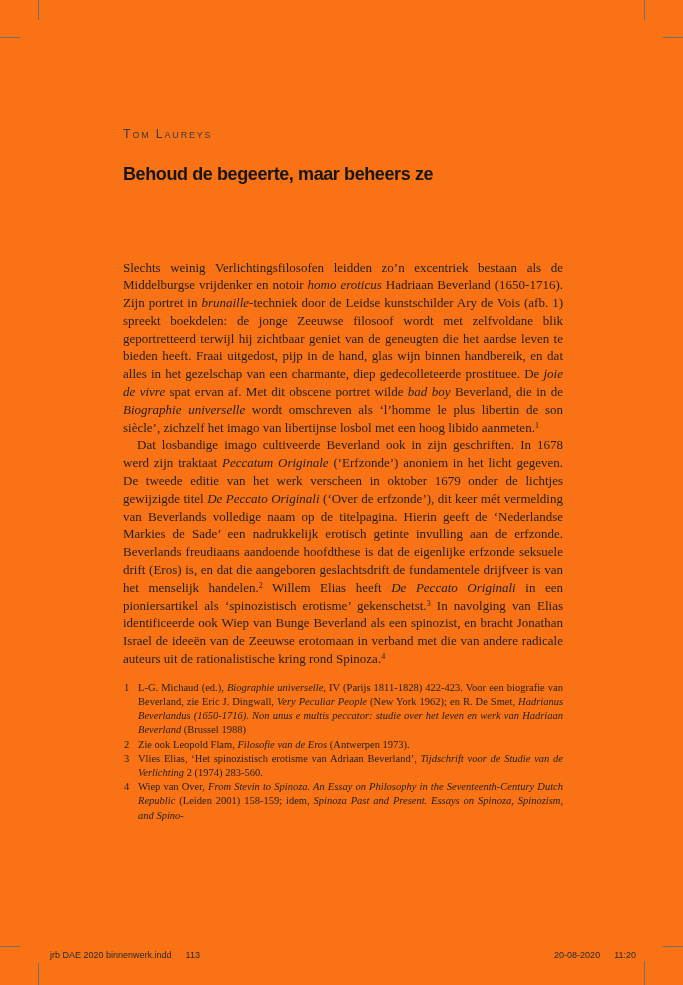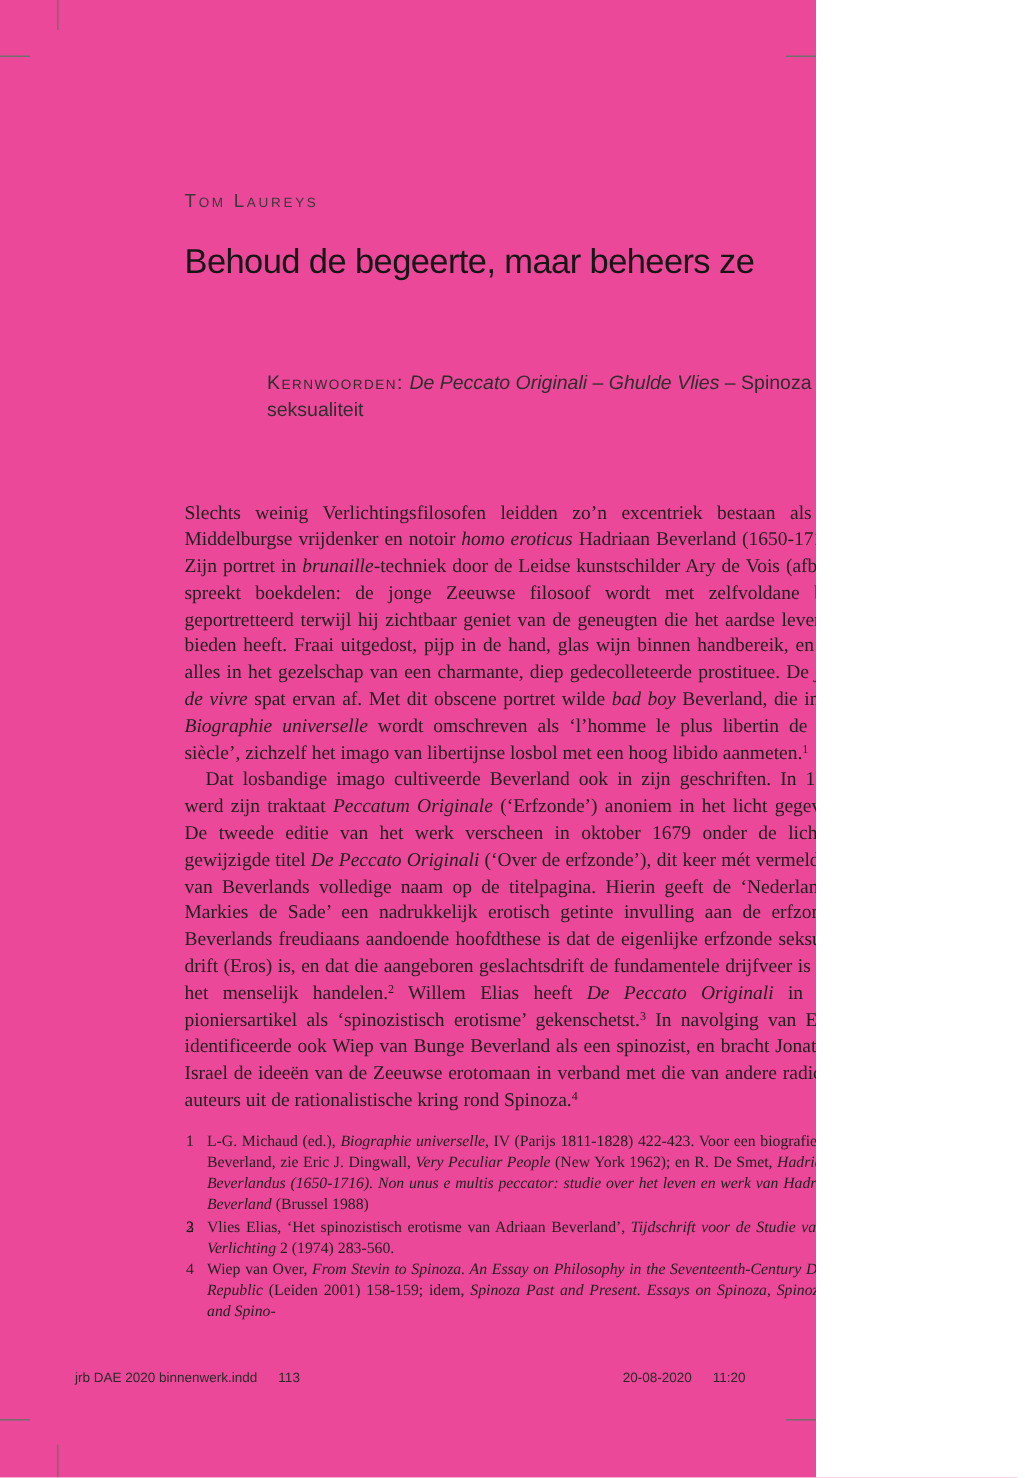--- a/index.html
+++ b/index.html
@@ -1,18 +1,18 @@
 <!DOCTYPE html>
 <html lang="nl"><head>
 <meta charset="utf-8">
 <style>
   * { margin:0; padding:0; box-sizing:border-box; }
   html,body { background:#ffffff; }
   body { width:683px; height:985px; font-family:"Liberation Serif", serif; }
-  .page { position:relative; width:544px; height:985px; background:#ec4899; overflow:hidden; color:#1f1f1f; }
+  .page { position:relative; width:683px; height:985px; background:#f97316; overflow:hidden; color:#1f1f1f; }
 
   
   .cm { position:absolute; background:#6f6f6f; }
   .cm-v { width:1px; height:20px; }
   .cm-h { width:20px; height:1px; }
   .cm-tl-v { left:38px; top:0; }
   .cm-tl-h { left:0; top:37px; }
   .cm-tr-v { left:644px; top:0; }
   .cm-tr-h { right:0; top:37px; }
   .cm-bl-v { left:38px; top:963px; height:22px; }
@@ -25,64 +25,64 @@
   .author {
     font-family:"Liberation Sans", sans-serif;
     font-variant:small-caps;
     letter-spacing:1.8px;
     font-size:12.5px; line-height:14px;
     color:#3a3a3a;
   }
   .title {
     margin-top:20px;
     font-family:"Liberation Sans", sans-serif;
-    font-weight:normal;
-    font-size:23px; line-height:27px;
+    font-weight:bold;
+    font-size:18px; line-height:27px;
     letter-spacing:-0.4px;
     color:#161616;
   }
   .subtitle {
     margin-top:7px;
     font-family:"Liberation Sans", sans-serif;
     font-size:19px; line-height:27.5px;
     letter-spacing:-0.2px;
     color:#2d2d2d;
   }
   .keywords {
     margin-top:23px;
     padding-left:55px;
     font-family:"Liberation Sans", sans-serif;
     font-size:13px; line-height:18.5px;
     color:#2e2e2e;
   }
   .kw-label { font-variant:small-caps; letter-spacing:1px; }
 
   .bodytext {
-    margin-top:50px;
+    margin-top:36px;
     font-size:13px; line-height:17.8px;
     text-align:justify;
     hyphens:auto; -webkit-hyphens:auto;
     color:#1f1f1f;
   }
   .bodytext p + p { text-indent:14px; }
   em { font-style:italic; }
   sup { font-size:8px; line-height:0; vertical-align:4px; }
 
   .footnotes {
     margin-top:13px;
     font-size:10.5px; line-height:14.2px;
     text-align:justify;
     hyphens:auto; -webkit-hyphens:auto;
     color:#1f1f1f;
   }
   .fn { position:relative; padding-left:15px; }
   .fn-num { position:absolute; left:1px; top:0; }
 
   .footer-left, .footer-right {
-    position:absolute; top:913px;
+    position:absolute; top:950px;
     font-family:"Liberation Sans", sans-serif;
     font-size:9px; line-height:11px;
     color:#2a2a2a;
     white-space:nowrap;
   }
   .footer-left { left:50px; }
   .footer-right { right:47px; }
   .footer-gap { display:inline-block; width:14px; }
 </style>
 </head>
@@ -102,36 +102,34 @@
   <div class="content">
 
     <div class="author">Tom Laureys</div>
 
     <h1 class="title">Behoud de begeerte, maar beheers ze</h1>
 
     <div class="subtitle">
       <br>
     </div>
 
-    <div class="keywords">
-      <span class="kw-label">Kernwoorden:</span><span><span> </span><em>De Peccato Originali</em><span> – </span><em>Ghulde Vlies</em><span> – Spinoza – seksualiteit</span></span>
-    </div>
 
     <div class="bodytext">
       <p><span>Slechts weinig Verlichtingsfilosofen leidden zo’n excentriek bestaan als de Middelburgse vrijdenker en notoir </span><em>homo eroticus</em><span> Hadriaan Beverland (1650-1716). Zijn portret in </span><em>brunaille</em><span>-techniek door de Leidse kunstschilder Ary de Vois (afb. 1) spreekt boekdelen: de jonge Zeeuwse filosoof wordt met zelfvoldane blik geportretteerd terwijl hij zichtbaar geniet van de geneugten die het aardse leven te bieden heeft. Fraai uitgedost, pijp in de hand, glas wijn binnen handbereik, en dat alles in het gezelschap van een charmante, diep gedecolleteerde prostituee. De </span><em>joie de vivre</em><span> spat ervan af. Met dit obscene portret wilde </span><em>bad boy</em><span> Beverland, die in de </span><em>Biographie universelle</em><span> wordt omschreven als ‘l’homme le plus libertin de son siècle’, zichzelf het imago van libertijnse losbol met een hoog libido aanmeten.</span><sup>1</sup></p>
       <p><span>Dat losbandige imago cultiveerde Beverland ook in zijn geschriften. In 1678 werd zijn traktaat </span><em>Peccatum Originale</em><span> (‘Erfzonde’) anoniem in het licht gegeven. De tweede editie van het werk verscheen in oktober 1679 onder de lichtjes gewijzigde titel </span><em>De Peccato Originali</em><span> (‘Over de erfzonde’), dit keer mét vermelding van Beverlands volledige naam op de titelpagina. Hierin geeft de ‘Nederlandse Markies de Sade’ een nadrukkelijk erotisch getinte invulling aan de erfzonde. Beverlands freudiaans aandoende hoofdthese is dat de eigenlijke erfzonde seksuele drift (Eros) is, en dat die aangeboren geslachtsdrift de fundamentele drijfveer is van het menselijk handelen.</span><sup>2</sup><span> Willem Elias heeft </span><em>De Peccato Originali</em><span> in een pioniersartikel als ‘spinozistisch erotisme’ gekenschetst.</span><sup>3</sup><span> In navolging van Elias identificeerde ook Wiep van Bunge Beverland als een spinozist, en bracht Jonathan Israel de ideeën van de Zeeuwse erotomaan in verband met die van andere radicale auteurs uit de rationalistische kring rond Spinoza.</span><sup>4</sup></p>
     </div>
 
     <div class="footnotes">
       <div class="fn">
         <span class="fn-num">1</span>
         <span><span>L-G. Michaud (ed.), </span><em>Biographie universelle</em><span>, IV (Parijs 1811-1828) 422-423. Voor een biografie van Beverland, zie Eric J. Dingwall, </span><em>Very Peculiar People</em><span> (New York 1962); en R. De Smet, </span><em>Hadrianus Beverlandus (1650-1716). Non unus e multis peccator: studie over het leven en werk van Hadriaan Beverland</em><span> (Brussel 1988)</span></span>
       </div>
       <div class="fn">
         <span class="fn-num">2</span>
+        <span><span>Zie ook Leopold Flam, </span><em>Filosofie van de Eros</em><span> (Antwerpen 1973).</span></span>
       </div>
       <div class="fn">
         <span class="fn-num">3</span>
         <span><span>Vlies Elias, ‘Het spinozistisch erotisme van Adriaan Beverland’, </span><em>Tijdschrift voor de Studie van de Verlichting</em><span> 2 (1974) 283-560.</span></span>
       </div>
       <div class="fn">
         <span class="fn-num">4</span>
         <span><span>Wiep van Over, </span><em>From Stevin to Spinoza. An Essay on Philosophy in the Seventeenth-Century Dutch Republic</em><span> (Leiden 2001) 158-159; idem, </span><em>Spinoza Past and Present. Essays on Spinoza, Spinozism, and Spino-</em></span>
       </div>
     </div>

